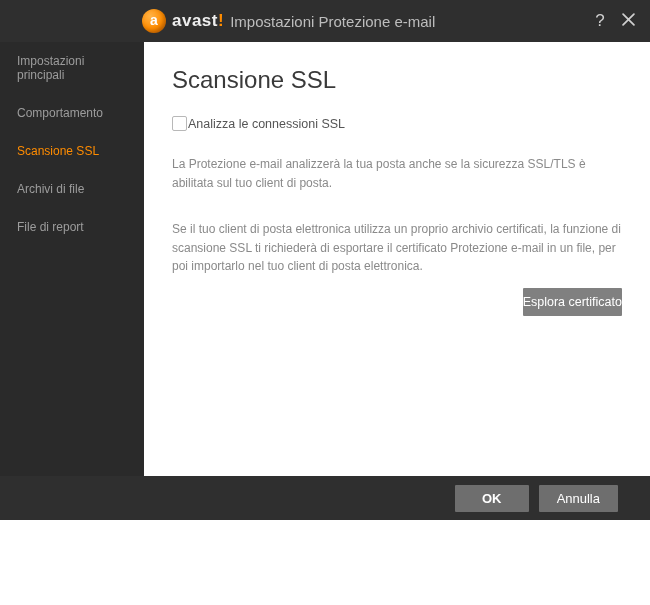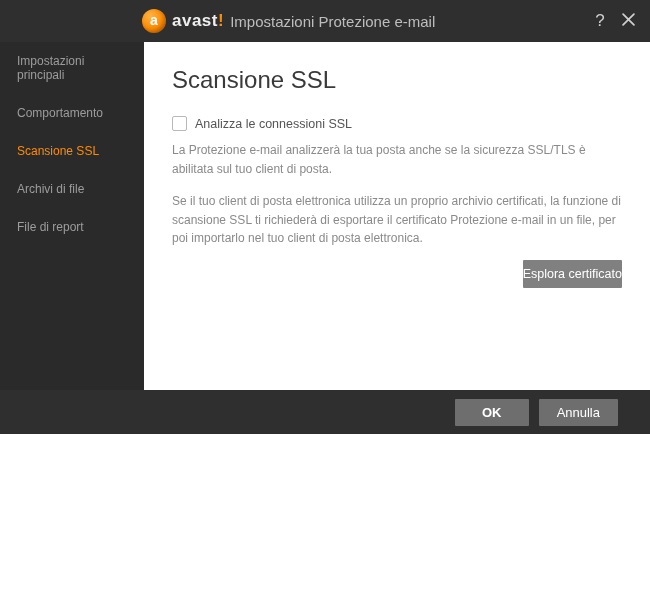--- a/index.html
+++ b/index.html
@@ -1,36 +1,36 @@
 <!DOCTYPE html>
 <html><head>
   <meta charset="utf-8">
   <style>
     * { margin: 0; padding: 0; box-sizing: border-box; }
     html, body { width: 650px; height: 605px; font-family: "Segoe UI", Arial, sans-serif; overflow: hidden; }
-    .window { width: 650px; height: 434px; background: #2f2f2f; display: flex; flex-direction: column; }
+    .window { width: 650px; height: 520px; background: #2f2f2f; display: flex; flex-direction: column; }
     .titlebar { height: 42px; display: flex; align-items: center; padding: 0 8px 0 12px; background: #2f2f2f; }
     .logo-wrap { display: flex; align-items: center; gap: 6px; margin-left: 130px; }
     .logo-ball { width: 24px; height: 24px; border-radius: 50%; background: radial-gradient(circle at 35% 30%, #ffb347 0%, #ff8c00 55%, #e06a00 100%); position: relative; box-shadow: inset -2px -2px 4px rgba(0,0,0,.25); }
     .logo-ball::after { content: "a"; position: absolute; top: 50%; left: 50%; transform: translate(-50%,-54%); color: #fff; font-weight: bold; font-size: 14px; }
     .brand { color: #eee; font-size: 17px; font-weight: 600; letter-spacing: .5px; }
     .brand .bang { color: #ff8c00; }
     .wtitle { color: #bdbdbd; font-size: 15px; font-weight: 300; }
     .title-spacer { flex: 1; }
     .tbtn { width: 28px; height: 28px; display: flex; align-items: center; justify-content: center; color: #cfcfcf; font-size: 17px; cursor: pointer; }
     .body { flex: 1; display: flex; min-height: 0; justify-content: space-between; }
     .sidebar { width: 144px; background: #2a2a2a; padding-top: 0; }
     .side-item { padding: 12px 14px; color: #9c9c9c; font-size: 12px; cursor: pointer; border-left: 3px solid transparent; }
     .side-item.active { color: #ff8c00; }
     .main { flex: 1; background: #fff; padding: 24px 28px 16px 28px; display: flex; flex-direction: column; overflow: hidden; }
     .h1 { font-size: 24px; color: #3a3a3a; font-weight: 400; margin-bottom: 22px; }
-    .cbrow { display: flex; align-items: center; gap: 8px; margin-bottom: 6px; }
+    .cbrow { display: flex; align-items: center; gap: 1px; margin-bottom: 6px; }
     .cbox { width: 15px; height: 15px; border: 1px solid #b8b8b8; border-radius: 2px; background: #fff; cursor: pointer; }
     .cblabel { font-size: 12.5px; color: #555; }
-    .para { font-size: 12px; color: #8a8a8a; line-height: 1.55; margin: 4px 0 10px 0; }
+    .para { font-size: 12px; color: #8a8a8a; line-height: 1.55; margin: 18px 0 10px 0; }
     .btnrow { display: flex; justify-content: flex-end; margin-top: 2px; }
     .btn-grey { background: #808080; color: #fff; border: none; padding: 7px 0; font-size: 12.5px; cursor: pointer; border-radius: 1px; }
     .footer { height: 44px; background: #2f2f2f; display: flex; align-items: center; justify-content: flex-end; gap: 10px; padding: 0 32px; }
     .fbtn { min-width: 74px; padding: 6px 18px; background: #6e6e6e; color: #fff; border: none; font-size: 13px; cursor: pointer; border-radius: 1px; }
     .fbtn.primary { font-weight: 600; }
     .clicktarget { cursor: pointer; }
   </style>
 </head>
 <body>
 

